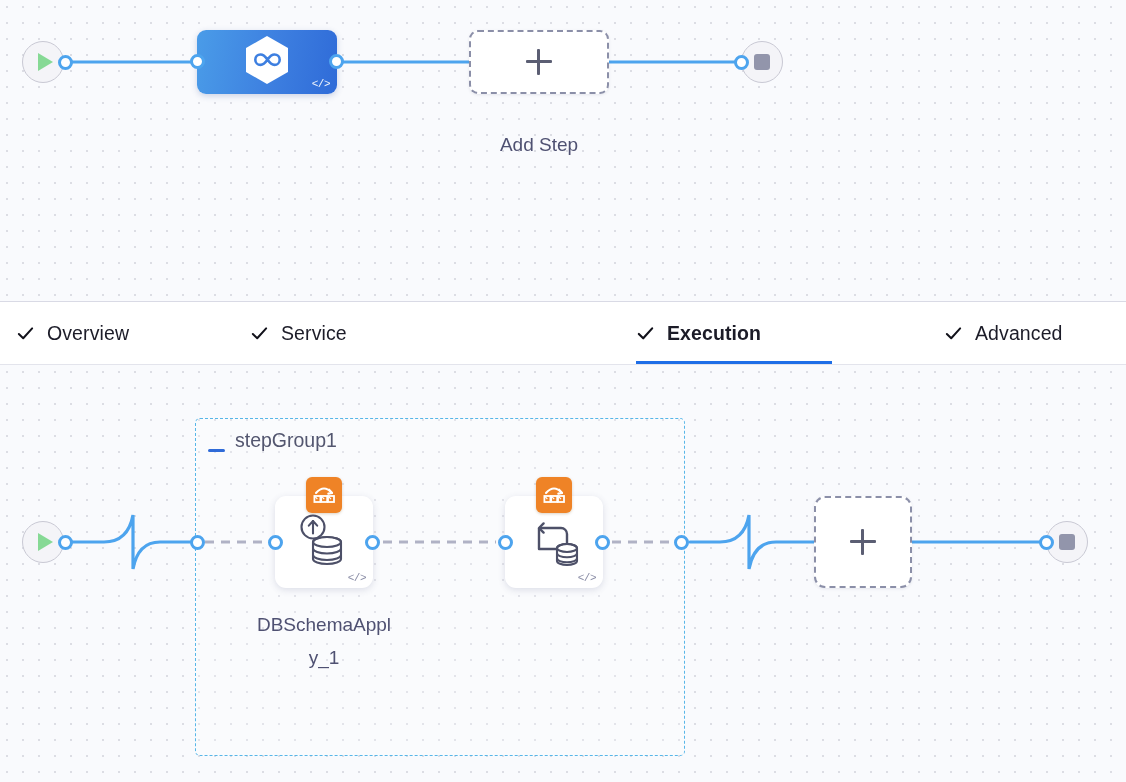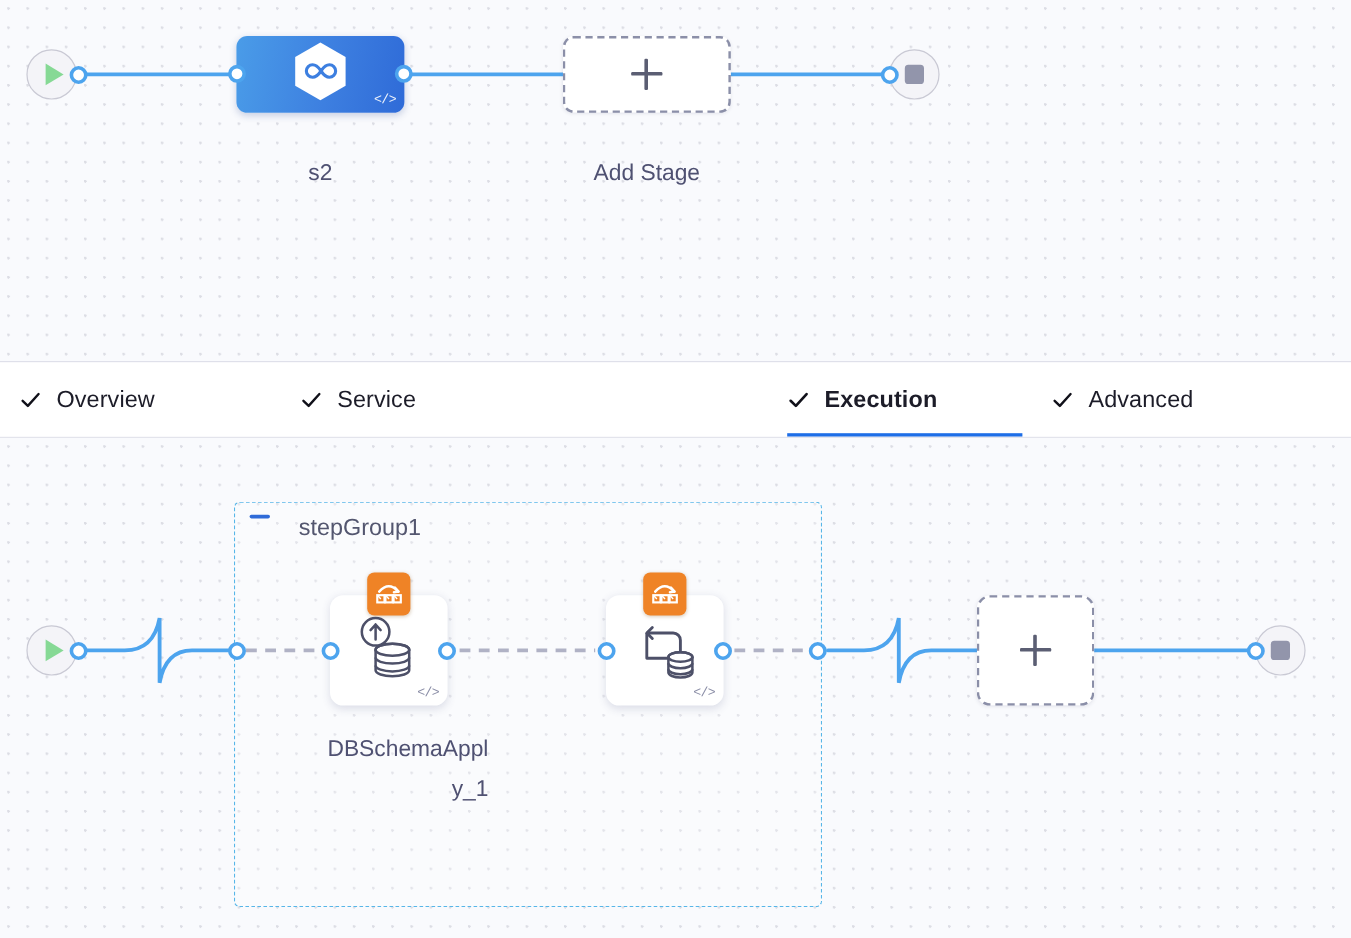--- a/index.html
+++ b/index.html
@@ -212,22 +212,22 @@
     position: absolute;
     border: 1.6px dashed #57b6e8;
     border-radius: 5px;
     background: rgba(255,255,255,0.22);
     box-sizing: border-box;
   }
   #group-header {
     position: absolute;
     left: 12px; top: 10px;
     display: flex;
-    align-items: flex-start;
-    gap: 24px;
+    align-items: flex-end;
+    gap: 10px;
   }
   .minus-glyph {
     width: 17px; height: 3.2px;
     background: #2f6bd8;
     border-radius: 2px;
     cursor: pointer;
   }
   #group-title {
     font-size: 19.5px;
     color: #53566f;
@@ -259,28 +259,27 @@
           <svg width="50" height="52" viewBox="0 0 50 52">
             <path d="M25 2 L46 14 L46 38 L25 50 L4 38 L4 14 Z" fill="#ffffff"></path>
             <path d="M18.5 20.5 a5.2 5.2 0 1 0 0 10.4 c3.6 0 5.2-2.6 7-5.2 c1.8-2.6 3.4-5.2 7-5.2 a5.2 5.2 0 1 1 0 10.4 c-3.6 0-5.2-2.6-7-5.2 c-1.8-2.6-3.4-5.2-7-5.2 Z" fill="none" stroke="#3d7fe0" stroke-width="2.6" stroke-linecap="round"></path>
           </svg>
         </div>
         <div class="code-badge">&lt;/&gt;</div>
       </div>
       <div class="port" style="left:-7px; top:24px;"></div>
       <div class="port" style="left:132px; top:24px;"></div>
     </div>
-    <div class="caption" style="left:187px; top:128px; width:160px;">s2</div>
 
     <div class="node" style="left:469px; top:30px;">
       <div class="add-box" id="add-stage-box">
         <div class="plus-glyph"></div>
       </div>
     </div>
-    <div class="caption" style="left:459px; top:128px; width:160px;">Add Stage</div>
+    <div class="caption" style="left:459px; top:128px; width:160px;">Add Step</div>
 
     <div class="node" style="left:741px; top:41px;">
       <div class="port" style="left:-7px; top:14px;"></div>
       <div class="terminal">
         <div class="stop-sq"></div>
       </div>
     </div>
   </div>
 
   <div id="tab-bar">
@@ -295,29 +294,29 @@
 
     <div class="tab" style="left:250px; width:145px;">
       <svg class="tab-check" viewBox="0 0 20 20">
         <path d="M3 10.5 L7.6 15 L17 4.6" fill="none" stroke="#11111a" stroke-width="2.1" stroke-linecap="round" stroke-linejoin="round"></path>
       </svg>
       <span class="tab-label">Service</span>
 
     </div>
 
 
-    <div class="tab active" style="left:656px; width:196px;text-align:center;">
+    <div class="tab active" style="left:636px; width:196px;text-align:center;">
       <svg class="tab-check" viewBox="0 0 20 20">
         <path d="M3 10.5 L7.6 15 L17 4.6" fill="none" stroke="#11111a" stroke-width="2.3" stroke-linecap="round" stroke-linejoin="round"></path>
       </svg>
       <span class="tab-label">Execution</span>
       <div class="tab-underline"></div>
     </div>
 
-    <div class="tab" style="left:876px; width:175px;">
+    <div class="tab" style="left:944px; width:175px;">
       <svg class="tab-check" viewBox="0 0 20 20">
         <path d="M3 10.5 L7.6 15 L17 4.6" fill="none" stroke="#11111a" stroke-width="2.1" stroke-linecap="round" stroke-linejoin="round"></path>
       </svg>
       <span class="tab-label">Advanced</span>
 
     </div>
   </div>
 
   <div class="canvas" id="step-canvas">
 
@@ -376,21 +375,21 @@
             <path d="M20 37.5 C20 40.3 26.3 42.5 34 42.5 C41.7 42.5 48 40.3 48 37.5" fill="none" stroke="#4d5068" stroke-width="2.1"></path>
             <path d="M20 44 C20 46.8 26.3 49 34 49 C41.7 49 48 46.8 48 44" fill="none" stroke="#4d5068" stroke-width="2.1"></path>
             <ellipse cx="34" cy="31" rx="14" ry="5" fill="none" stroke="#4d5068" stroke-width="2.1"></ellipse>
           </svg>
         </div>
         <div class="code-badge dark">&lt;/&gt;</div>
       </div>
       <div class="port" style="left:-7px; top:39px;"></div>
       <div class="port" style="left:90px; top:39px;"></div>
     </div>
-    <div class="caption" style="left:241px; top:243px; width:166px;text-align:right;">DBSchemaAppl
+    <div class="caption" style="left:241px; top:243px; width:166px;">DBSchemaAppl
 y_1</div>
 
     <div class="node" style="left:505px; top:131px;">
       <div class="step-card">
         <div class="step-badge">
           <svg width="24" height="24" viewBox="0 0 24 24">
             <path d="M4 10 Q12 1 20 10" fill="none" stroke="#ffffff" stroke-width="2.1" stroke-linecap="round"></path>
             <path d="M20 10 L17.1 6.7 M20 10 L16.3 10.6" fill="none" stroke="#ffffff" stroke-width="2.1" stroke-linecap="round"></path>
             <rect x="2.4" y="13" width="6" height="6" fill="none" stroke="#ffffff" stroke-width="1.8"></rect>
             <rect x="9.2" y="13" width="6" height="6" fill="none" stroke="#ffffff" stroke-width="1.8"></rect>

